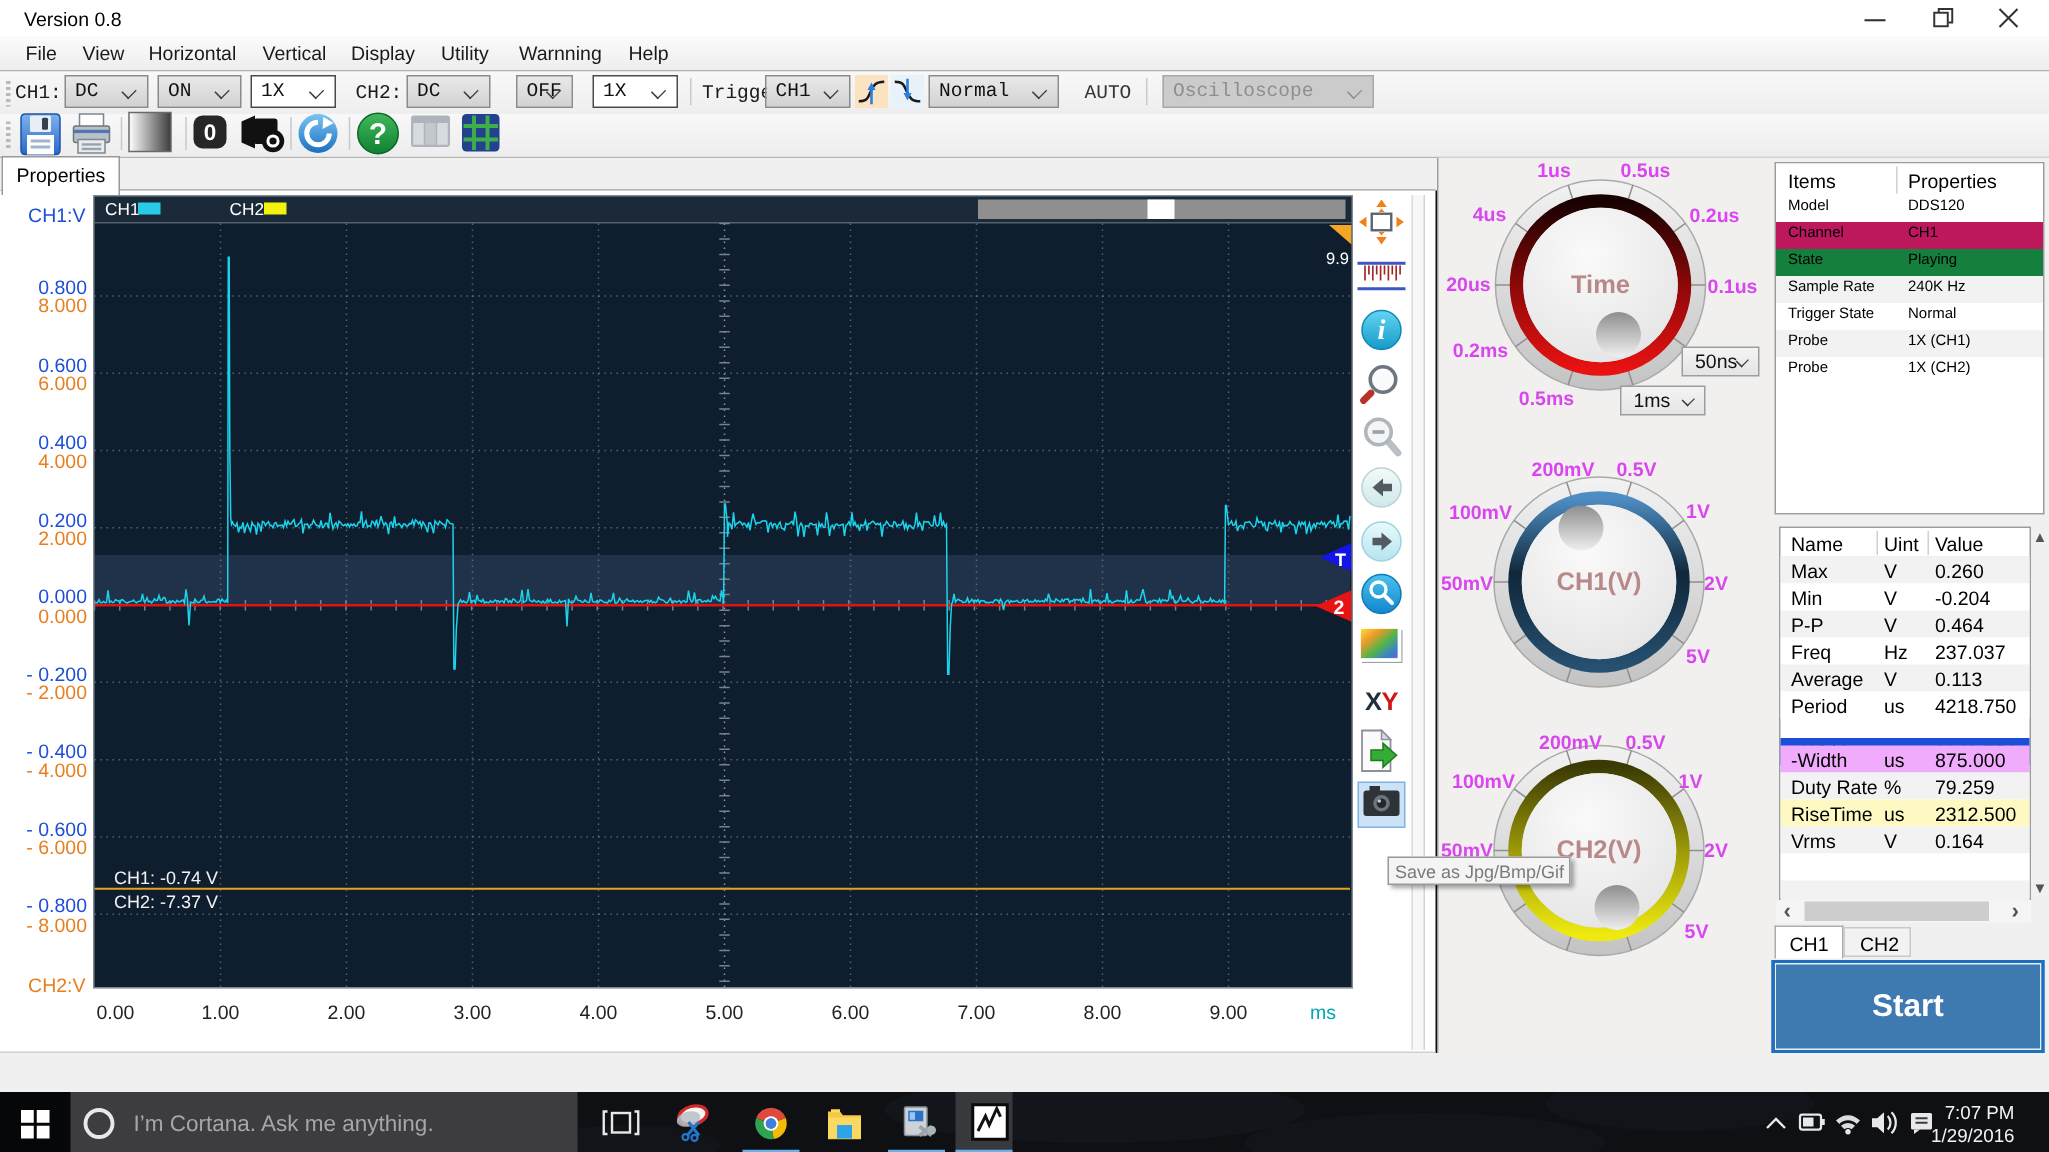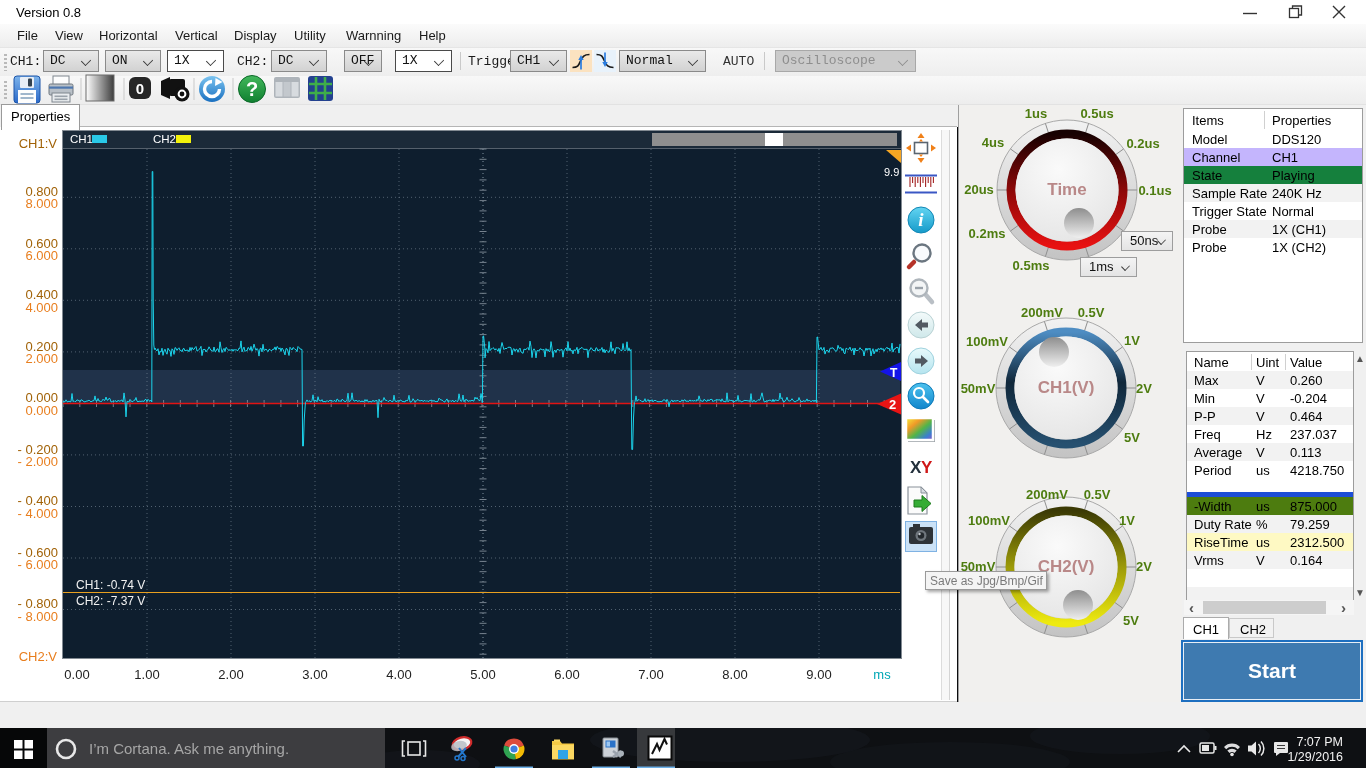--- a/index.html
+++ b/index.html
@@ -8,29 +8,29 @@
 .menubar span { position:absolute; top:4px; font-size:13px; color:#1a1a1a; }
 .toolbar1 { position:absolute; left:0; top:48px; width:1366px; height:28px; background:linear-gradient(#f8f8f8,#eeeeee);font-family:Liberation Mono, monospace; }
 .toolbar2 { position:absolute; left:0; top:76px; width:1366px; height:29px; background:linear-gradient(#f8f8f8,#ededed); border-bottom:1px solid #e2e2e2; }
 .tabrow { position:absolute; left:0; top:105px; width:1366px; height:22px; background:#f0f0f0; }
 .combo { position:absolute; top:2px; height:22px; background:linear-gradient(#e9e9e9,#d2d2d2); border:1px solid #8a8a8a; font-size:13px; color:#111; padding:2px 0 0 6px; }
 .combo .ar { position:absolute; right:8px; top:6px; width:8px; height:8px; border-left:1.6px solid #3a3a3a; border-bottom:1.6px solid #3a3a3a; transform:rotate(-45deg) scale(1,0.8); }
 .lbl { position:absolute; top:6px; font-size:13px; color:#1a1a1a; }
 .grip { position:absolute; left:4px; width:3px; background:repeating-linear-gradient(#b9b9b9 0 2px, transparent 2px 4px); }
 .page { position:absolute; left:0; top:127px; width:957px; height:575px; background:#ffffff; border-bottom:1px solid #cfcfcf; }
 .axl { position:absolute; width:58px; text-align:right; font-size:13px; line-height:13px; }
-.axc { color:#a16207; }
+.axc { color:#1d4ed8; }
 .axo { color:#e87e1e; }
 .xl { position:absolute; top:540px; width:50px; text-align:center; font-size:13px; color:#222; }
-.kl { position:absolute; width:80px; text-align:center; font-size:13px; font-weight:bold; color:#4d7c0f; }
+.kl { position:absolute; width:80px; text-align:center; font-size:13px; font-weight:bold; color:#d946ef; }
 .dd { position:absolute; height:20px; background:linear-gradient(#f4f4f4,#e4e4e4); border:1px solid #9d9d9d; font-size:13px; color:#111; padding:1px 0 0 8px; }
 .dd .ar { position:absolute; right:7px; top:5px; width:7px; height:7px; border-left:1.5px solid #3a3a3a; border-bottom:1.5px solid #3a3a3a; transform:rotate(-45deg) scale(1,0.8); }
 .panel2 { position:absolute; left:958px; top:105px; width:224px; height:597px; background:#f1f0ee; border-left:1px solid #9f9f9f; }
 .tbl1 { position:absolute; left:1183px; top:108px; width:180px; height:235px; background:#fff; border:1px solid #9c9c9c; }
-.tr1 { position:absolute; left:1184px; width:178px; height:18px; font-size:13px; }
+.tr1 { position:absolute; left:1184px; width:178px; height:18px; font-size:10px; }
 .c1a { position:absolute; left:8px; top:2px; }
 .c1b { position:absolute; left:88px; top:2px; }
 .tbl2 { position:absolute; left:1186px; top:351px; width:168px; height:249px; background:#fff; border:1px solid #9c9c9c; }
 .tr2 { position:absolute; left:1187px; width:166px; height:18px; font-size:13px;text-align:right; }
 .c2a { position:absolute; left:7px; top:2px; }
 .c2b { position:absolute; left:69px; top:2px; }
 .c2c { position:absolute; left:103px; top:2px; }
 .taskbar { position:absolute; left:0; top:728px; width:1366px; height:40px; background:#101317; }
 .gd { stroke:#93a3b1; stroke-opacity:0.5; stroke-width:1; stroke-dasharray:1 3; }
 .gc { stroke:#9db0bf; stroke-opacity:0.8; stroke-width:1; stroke-dasharray:1 3; }
@@ -437,21 +437,21 @@
 <div class="tbl1">
   <div class="abs" style="left:0px;top:0px;width:178px;height:22px;background:#fff;border-bottom:1px solid #dcdcdc"></div>
   <div class="abs" style="left:80px;top:2px;width:1px;height:18px;background:#d0d0d0"></div>
   <span class="abs" style="left:8px;top:4px;font-size:13px">Items</span>
   <span class="abs" style="left:88px;top:4px;font-size:13px">Properties</span>
 </div>
 <div class="tr1" style="top:130px;background:#ffffff">
     <span class="c1a">Model</span>
     <span class="c1b">DDS120</span>
   </div>
-<div class="tr1" style="top:148px;background:#c4b5fd">
+<div class="tr1" style="top:148px;background:#be185d">
     <span class="c1a">Channel</span>
     <span class="c1b">CH1</span>
   </div>
 <div class="tr1" style="top:166px;background:#15803d">
     <span class="c1a">State</span>
     <span class="c1b">Playing</span>
   </div>
 <div class="tr1" style="top:184px;background:#f2f2f2">
     <span class="c1a">Sample Rate</span>
     <span class="c1b">240K Hz</span>
@@ -504,21 +504,21 @@
 <div class="tr2" style="top:461px;background:#ffffff">
     <span class="c2a">Period</span>
     <span class="c2b">us</span>
     <span class="c2c">4218.750</span>
   </div>
 <div class="tr2" style="top:492px;background:#1d4ed8">
     <span class="c2a">+Width</span>
     <span class="c2b">us</span>
     <span class="c2c">3343.750</span>
   </div>
-<div class="tr2" style="top:497px;background:#4d7c0f">
+<div class="tr2" style="top:497px;background:#f0abfc">
     <span class="c2a">-Width</span>
     <span class="c2b">us</span>
     <span class="c2c">875.000</span>
   </div>
 <div class="tr2" style="top:515px;background:#f2f2f2">
     <span class="c2a">Duty Rate</span>
     <span class="c2b">%</span>
     <span class="c2c">79.259</span>
   </div>
 <div class="tr2" style="top:533px;background:#fef9c3">

